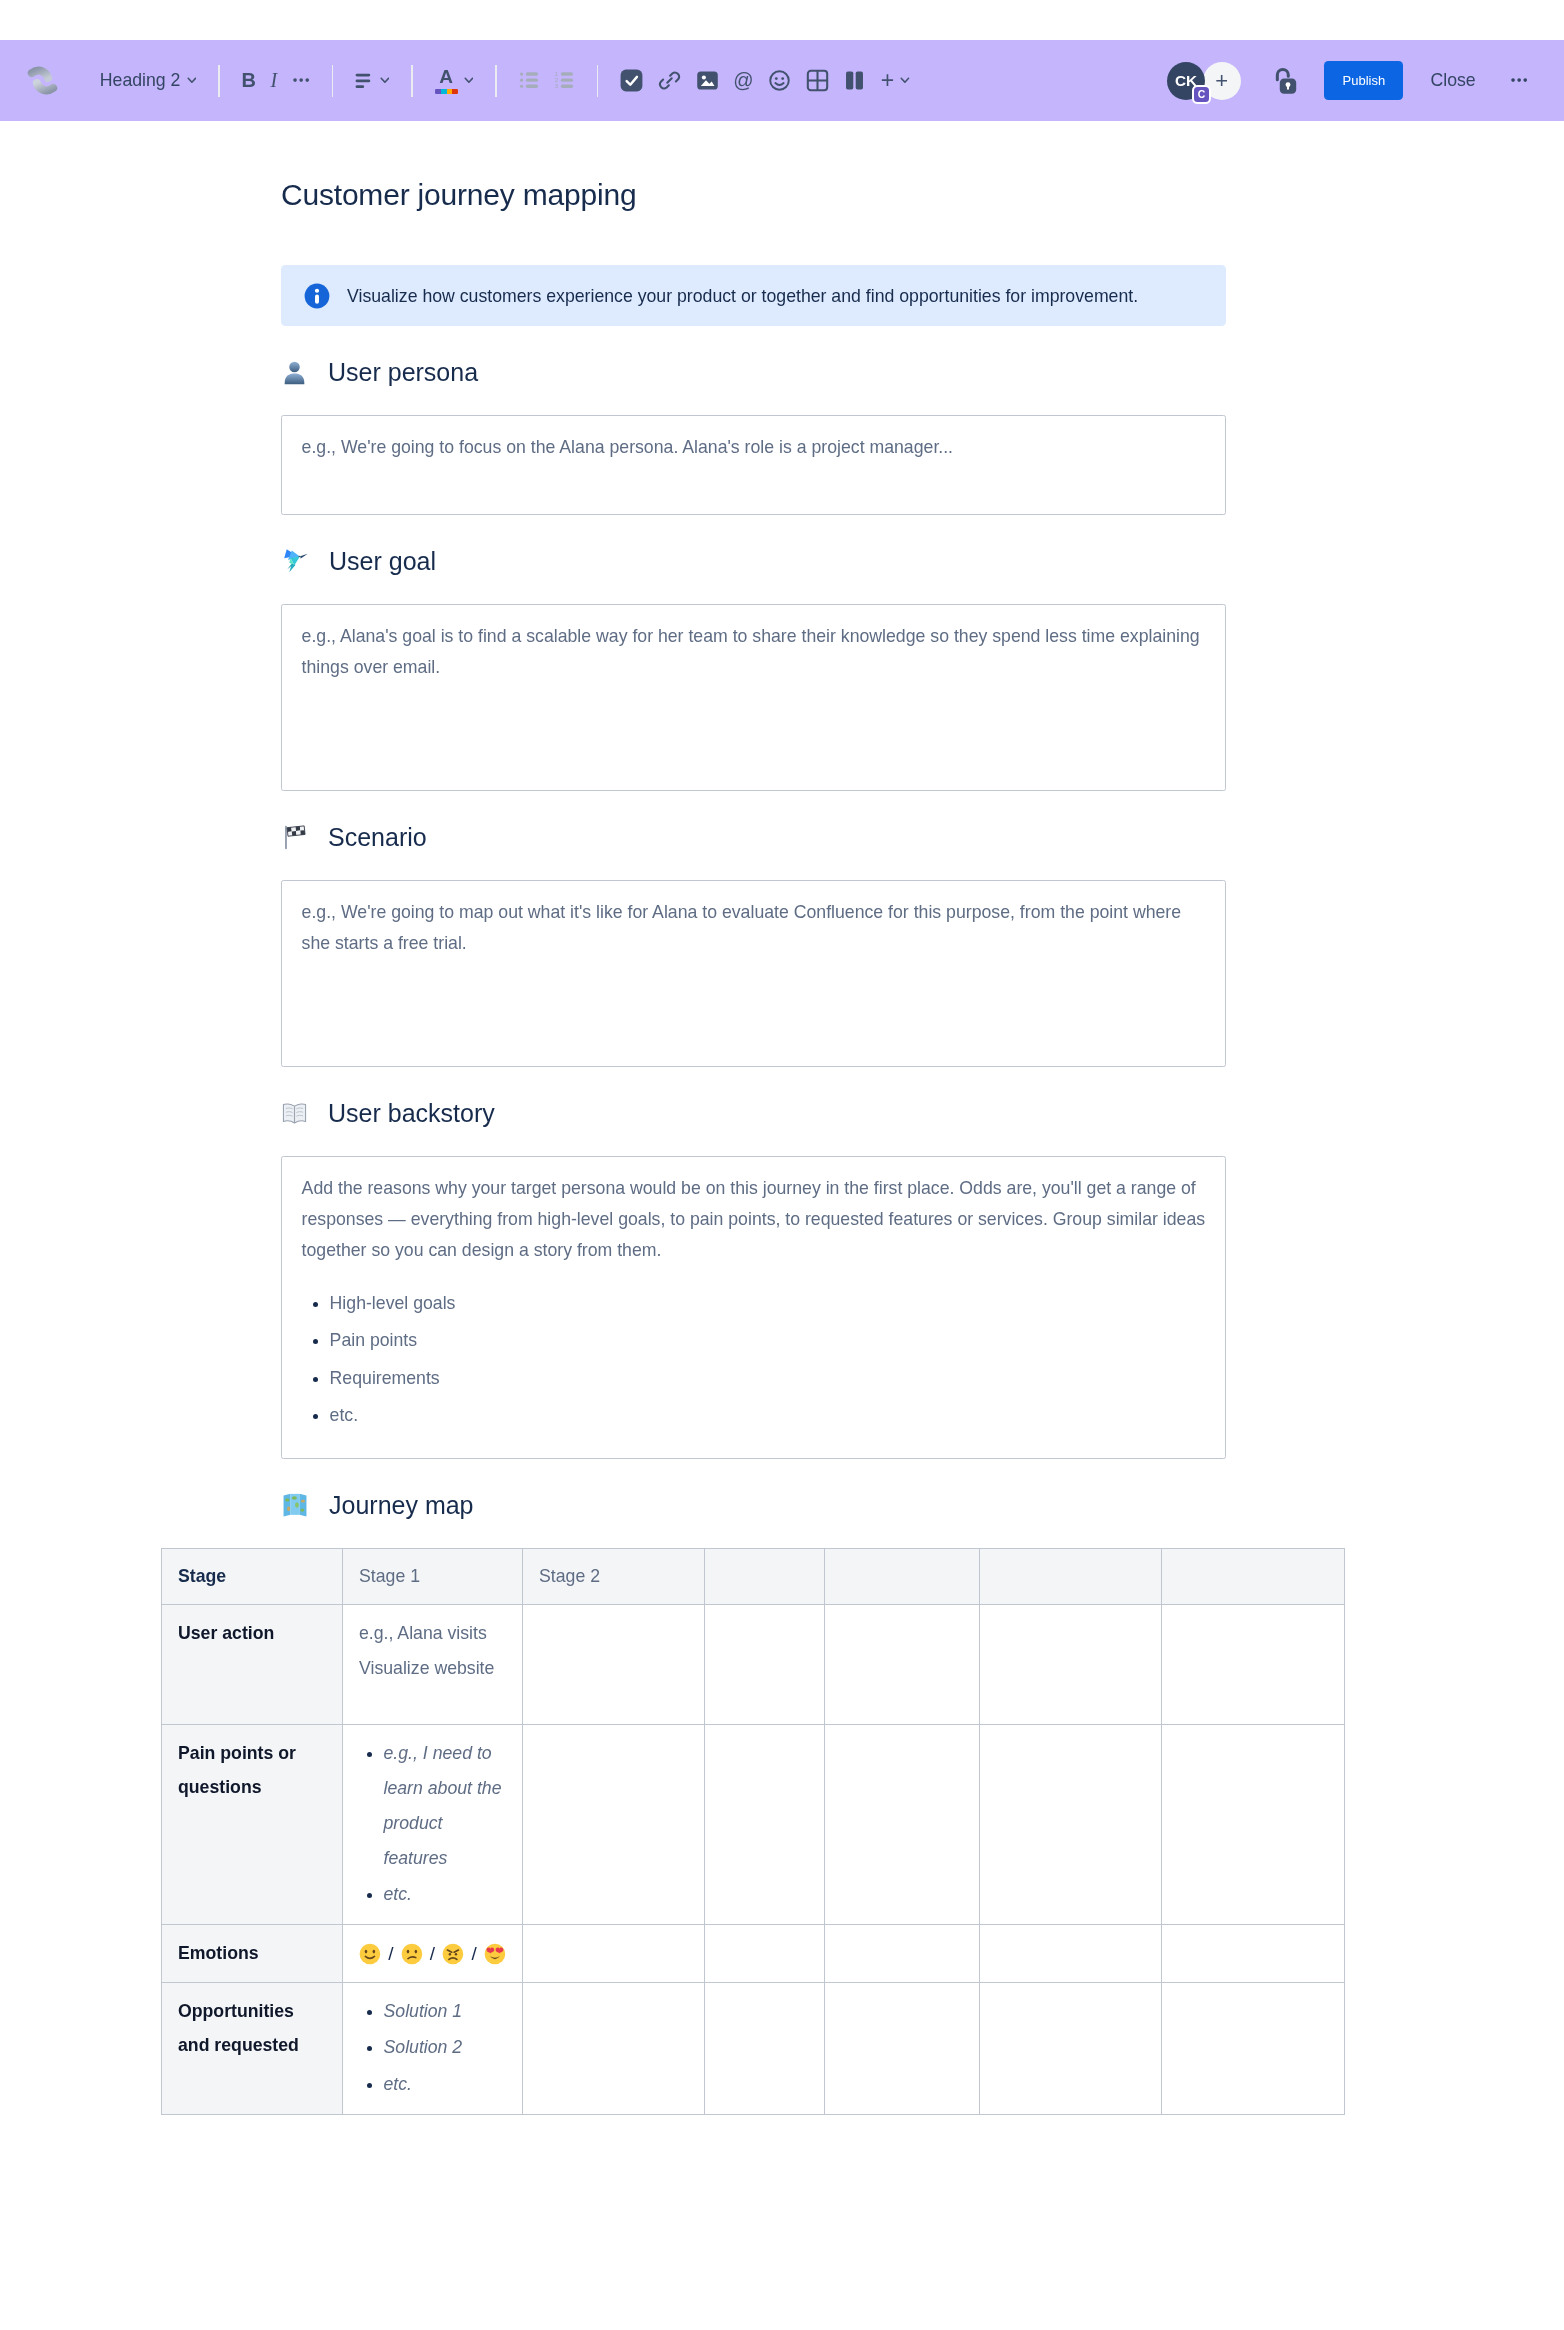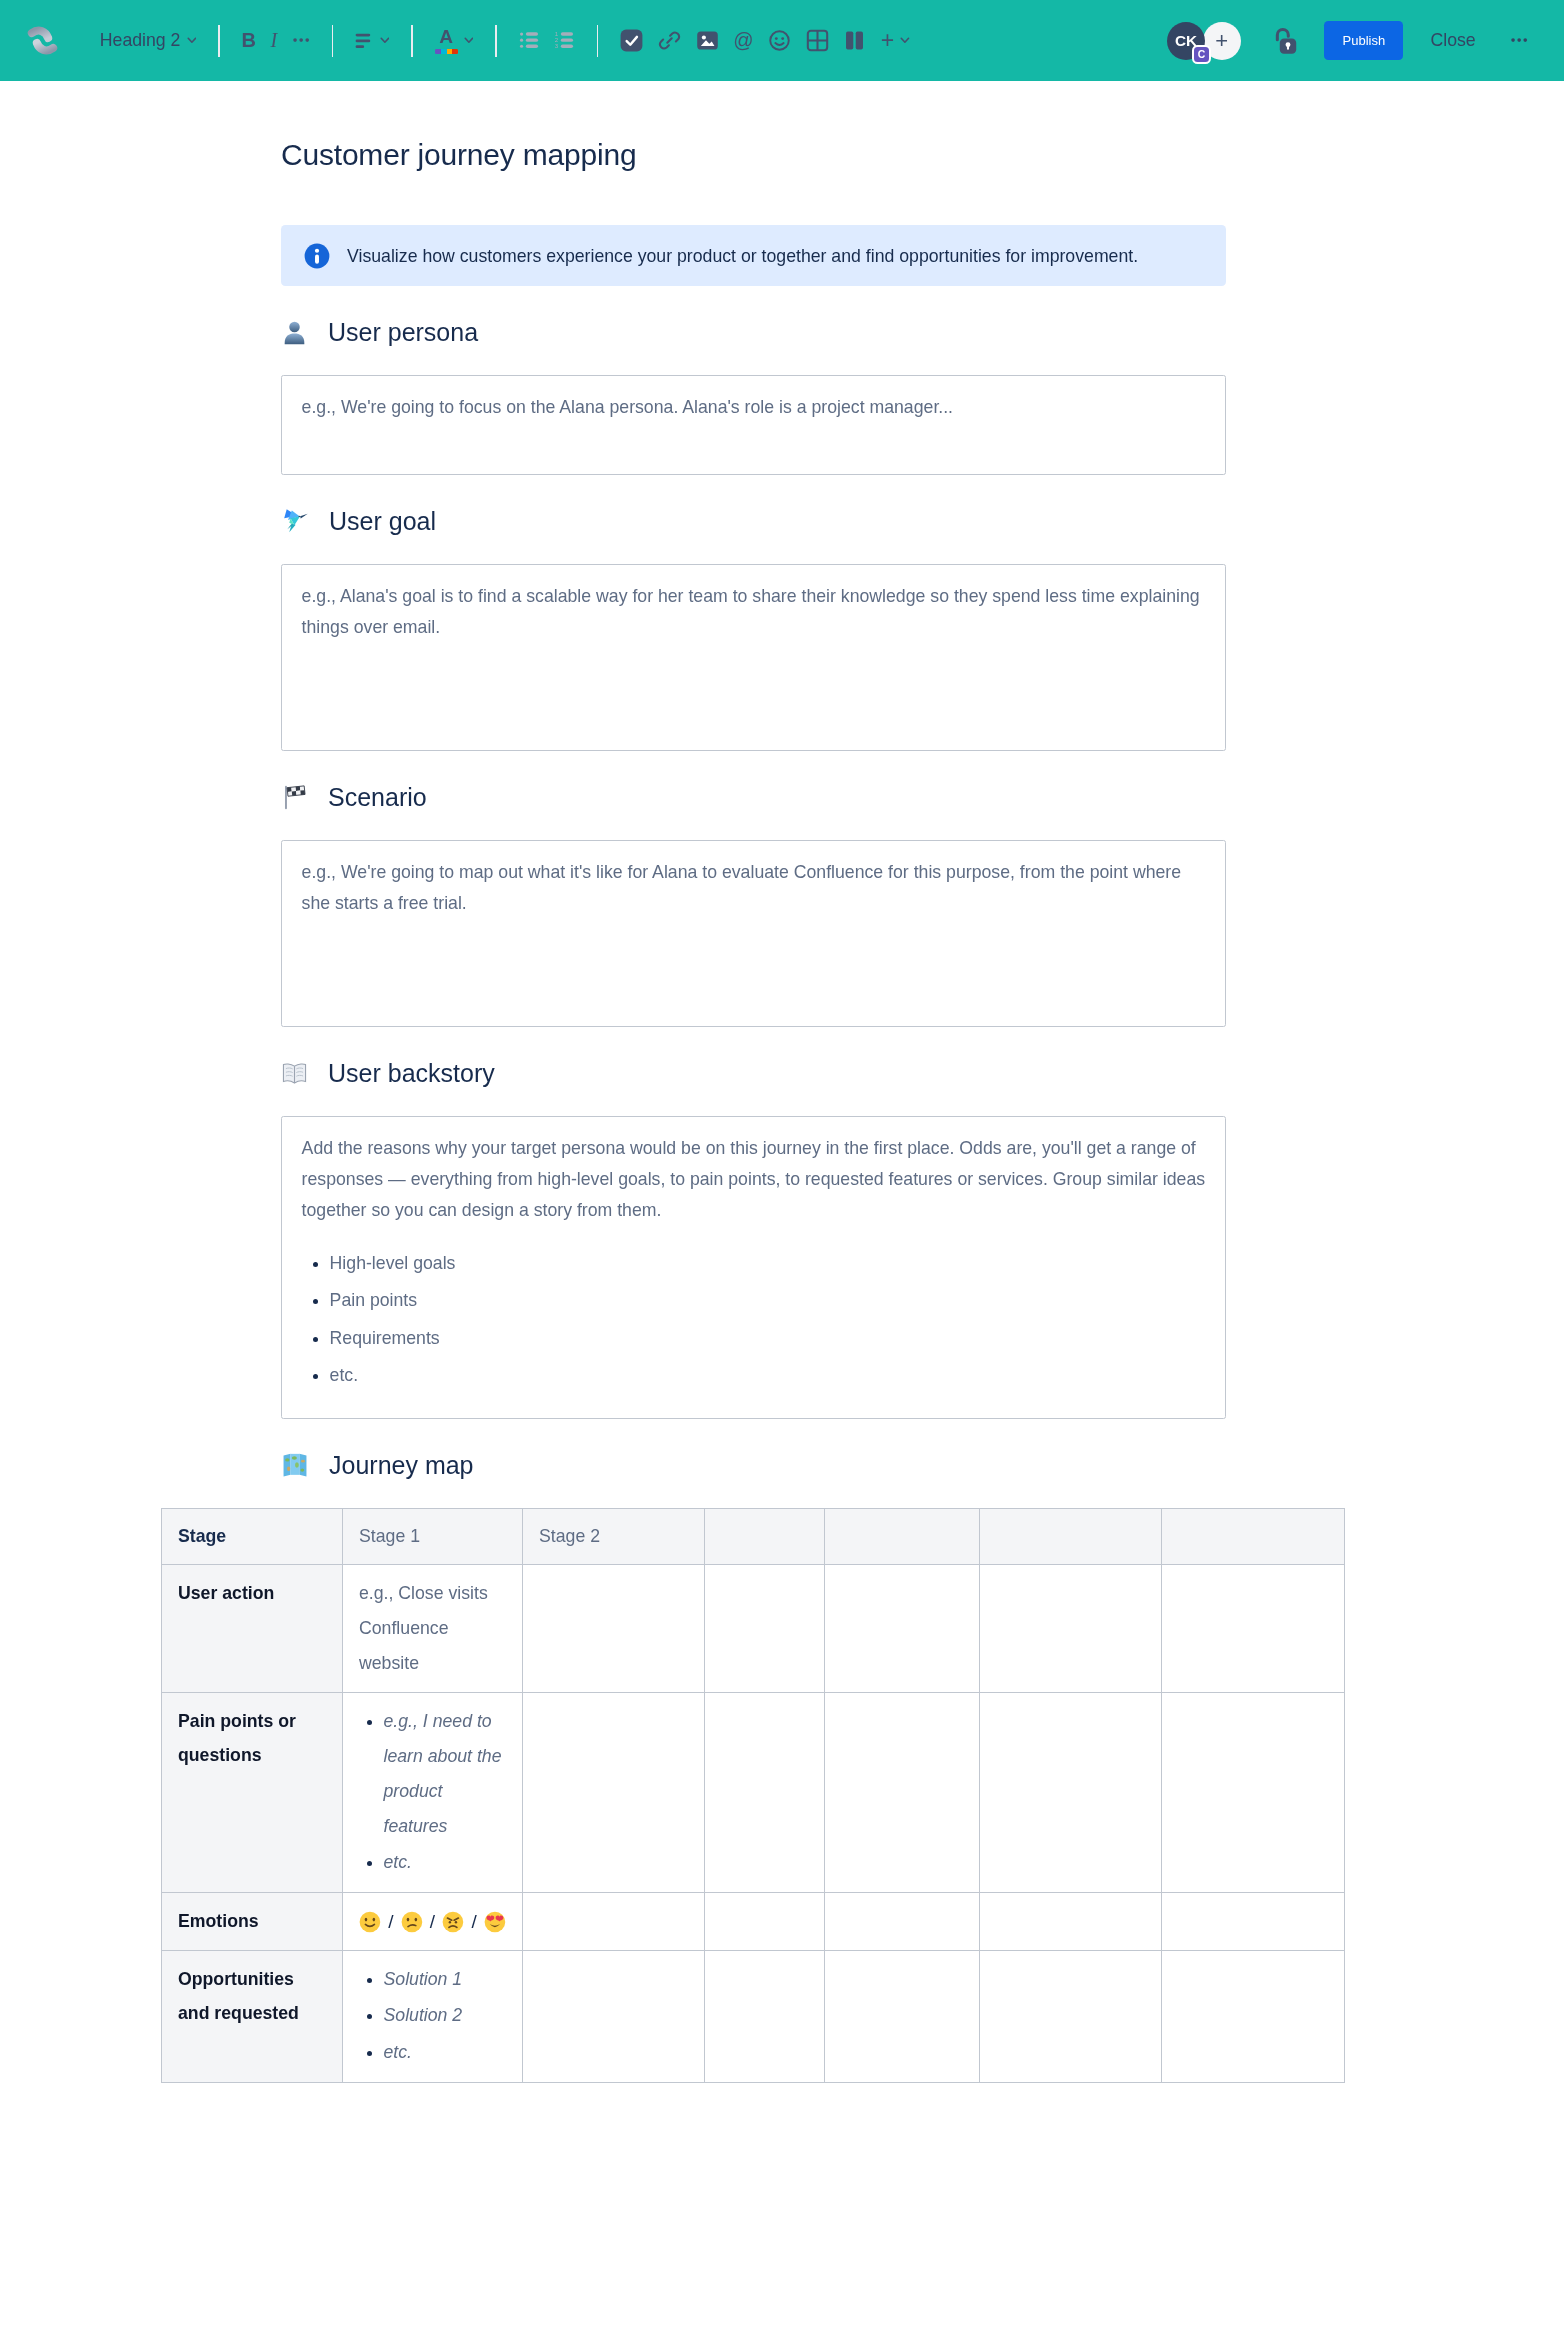--- a/index.html
+++ b/index.html
@@ -1,20 +1,20 @@
 <!DOCTYPE html>
 <html style="font-size:9.8px"><head>
 <meta charset="utf-8">
 <style>
   * { margin:0; padding:0; box-sizing:border-box; }
   html,body { width:1565px; height:2330px; background:#fff; overflow:hidden;
     font-family:"Liberation Sans", sans-serif; color:#172B4D; }
 
   
-  .toolbar { height:81px; display:flex; padding:0 37px 0 24.5px; background:#14b8a6; }
+  .toolbar { height:81px; display:flex; padding:0 37px 0 24.5px; background:#c4b5fd;margin-top:40px; }
   .tb-left { display:flex; align-items:center; }
   .tb-sep { width:1.2px; height:32px; background:#EBECF0; margin:0 14.7px; }
   .tb-btn { display:flex; align-items:center; gap:6.1px; color:#42526E; cursor:pointer; margin:0 7.3px; }
   .logo { margin-right:33px; display:flex; }
   .blockstyle-label { font-size:17.7px; color:#344563; }
   .fmt-letter { font-size:20px; color:#42526E; }
   .bold { font-weight:700; }
   .italic { font-style:italic; font-family:"Liberation Serif", serif; }
   .mention { font-size:20px; color:#42526E; font-weight:400; }
   .plus-glyph { font-size:23px; color:#42526E; font-weight:400; line-height:1; }
@@ -388,21 +388,21 @@
       <th>Stage 1</th>
       <th>Stage 2</th>
       <th></th>
       <th></th>
       <th></th>
       <th></th>
     </tr>
 
     <tr class="r-action">
       <td class="row-label">User action</td>
-      <td class="cell">e.g., Close visits Confluence website</td>
+      <td class="cell">e.g., Alana visits Visualize website</td>
       <td class="cell"></td>
       <td class="cell"></td>
       <td class="cell"></td>
       <td class="cell"></td>
       <td class="cell"></td>
     </tr>
 
     <tr class="r-pain">
       <td class="row-label">Pain points or questions</td>
       <td class="cell">

